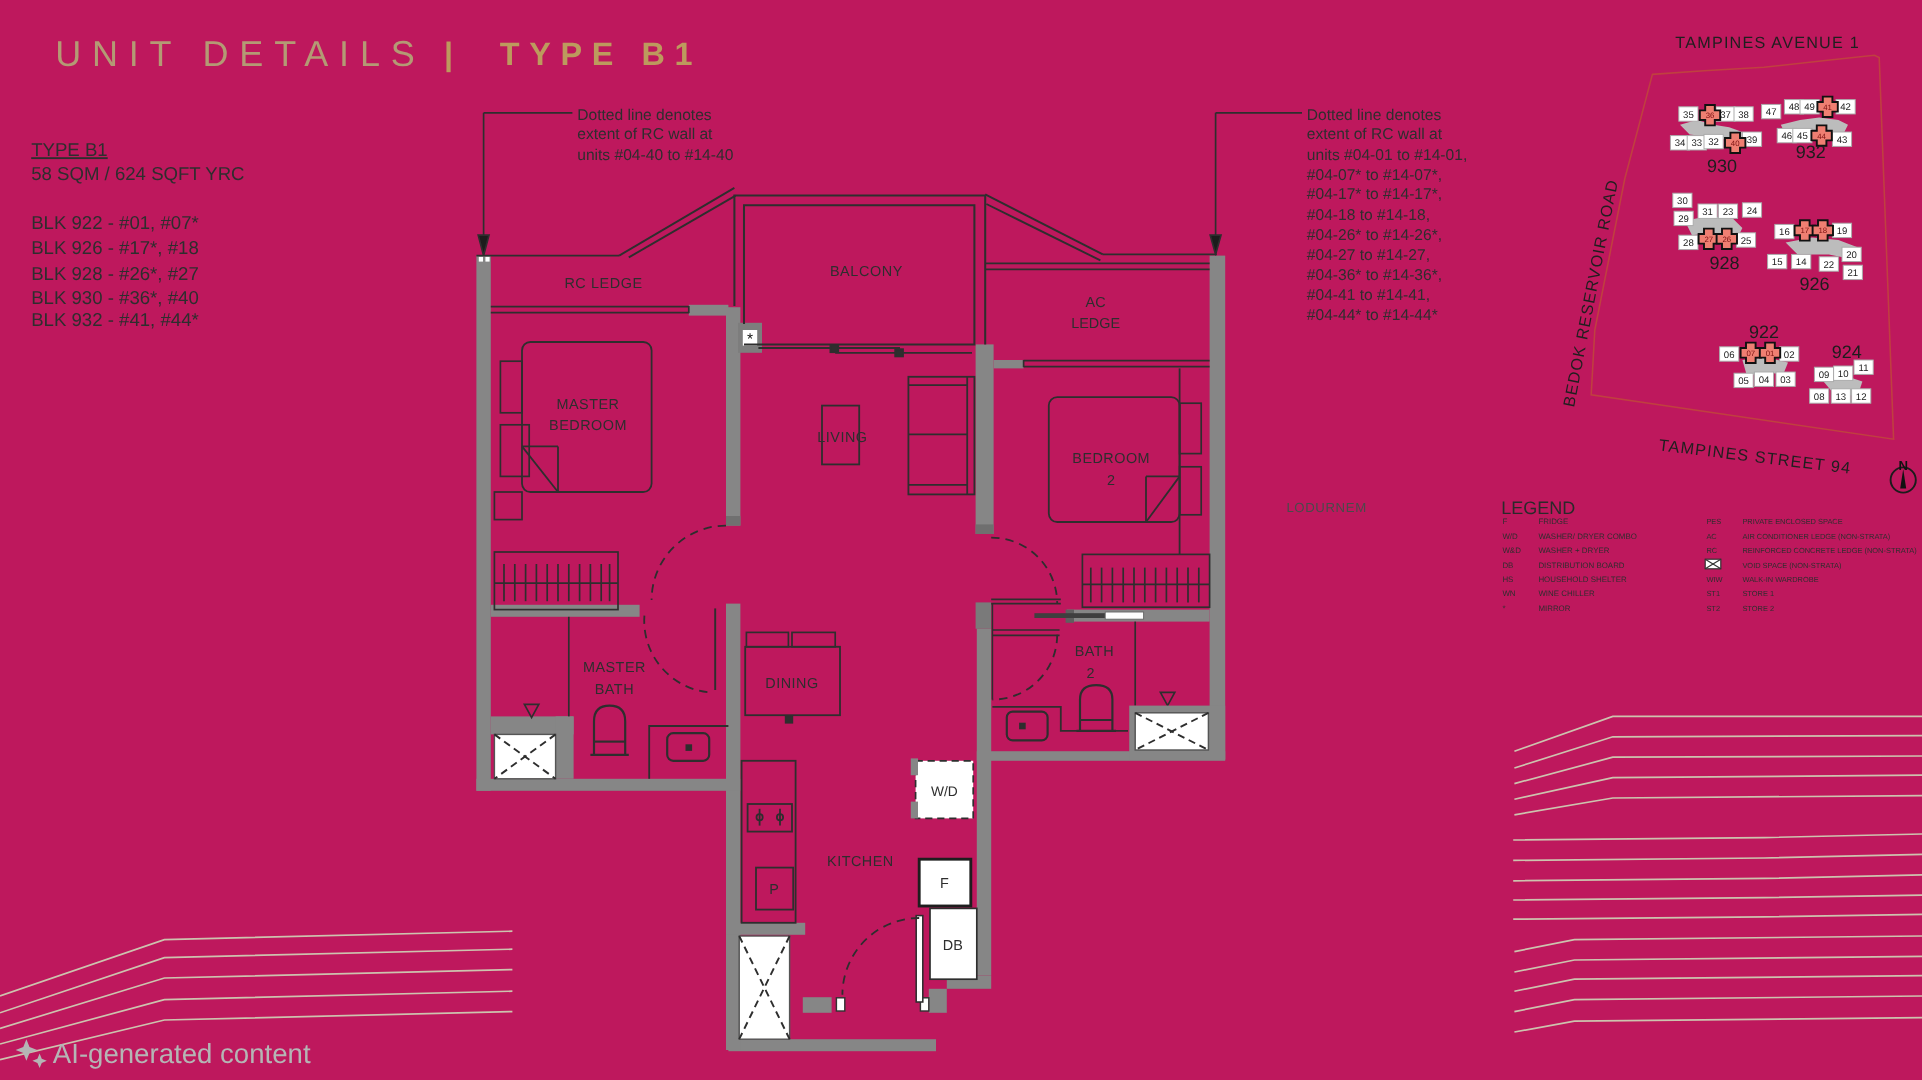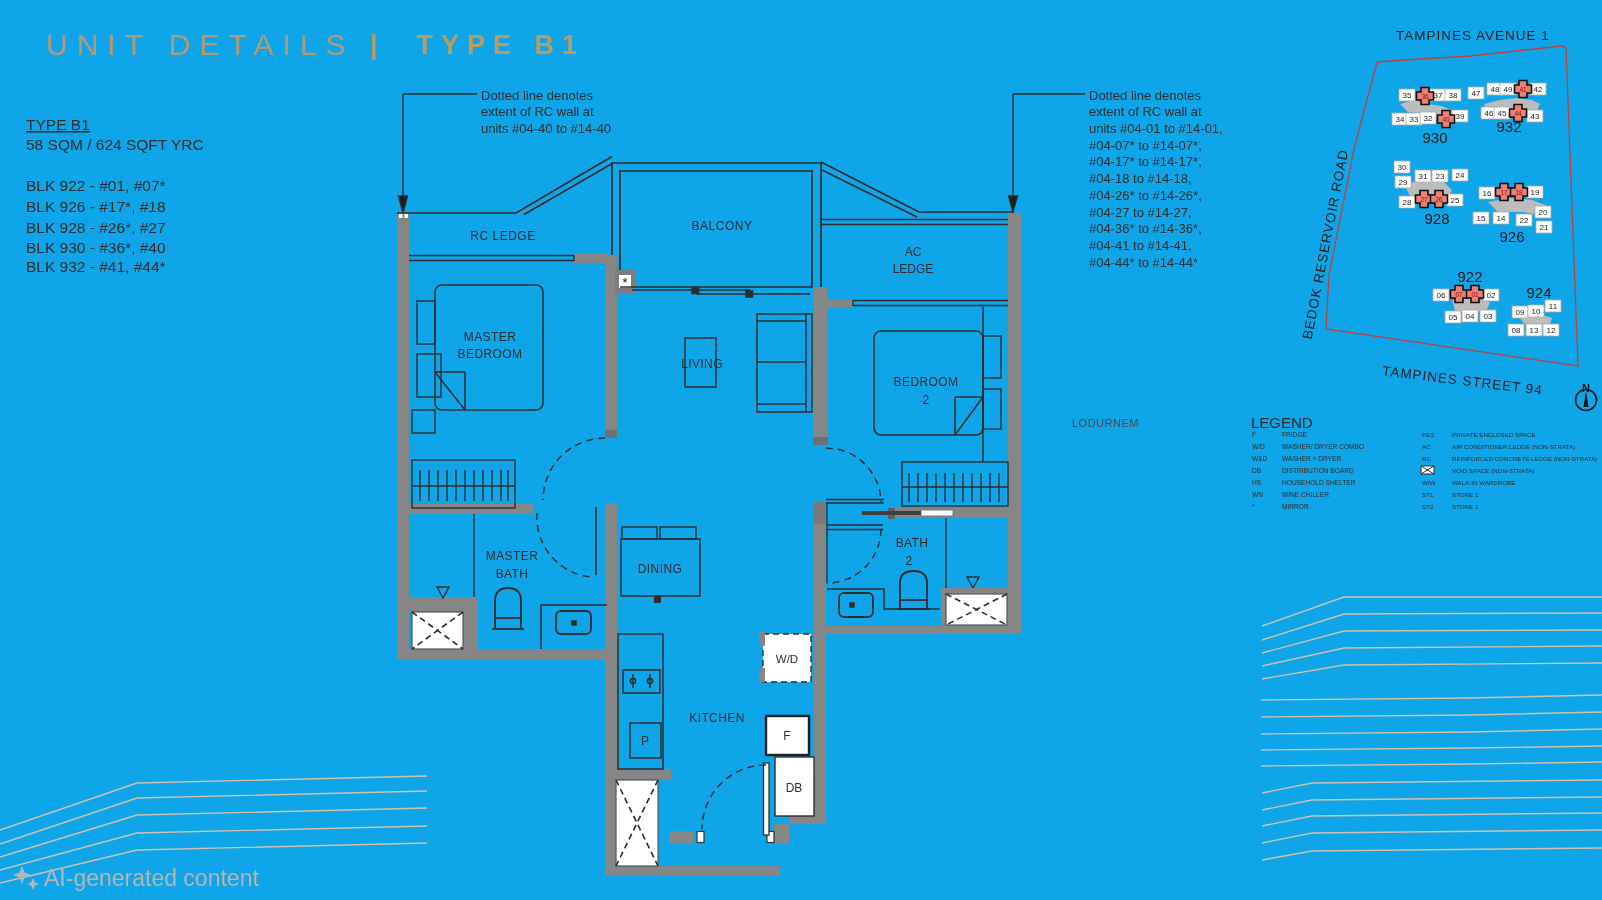--- a/index.html
+++ b/index.html
@@ -1,16 +1,16 @@
 <!DOCTYPE html>
 <html><head>
 <meta charset="utf-8">
 <style>
   html,body{margin:0;padding:0;background:#fff;}
-  #page{position:relative;width:1602px;height:900px;background:#0ea5e9;overflow:hidden;font-family:"Liberation Sans",sans-serif;}
+  #page{position:relative;width:1602px;height:900px;background:#be185d;overflow:hidden;font-family:"Liberation Sans",sans-serif;}
   svg text:not([fill]){fill:#2e2e2e;}
 </style>
 </head>
 <body>
 <div id="page">
 <svg width="1602" height="900" viewBox="0 0 1602 900">
 
 <g>
 <text x="46" y="55" font-size="30" letter-spacing="9" fill="#b49a74">UNIT DETAILS</text>
 <text x="370" y="54" font-size="27" letter-spacing="8" fill="#bd9a5d" font-weight="bold">|&nbsp;&nbsp;TYPE B1</text>

